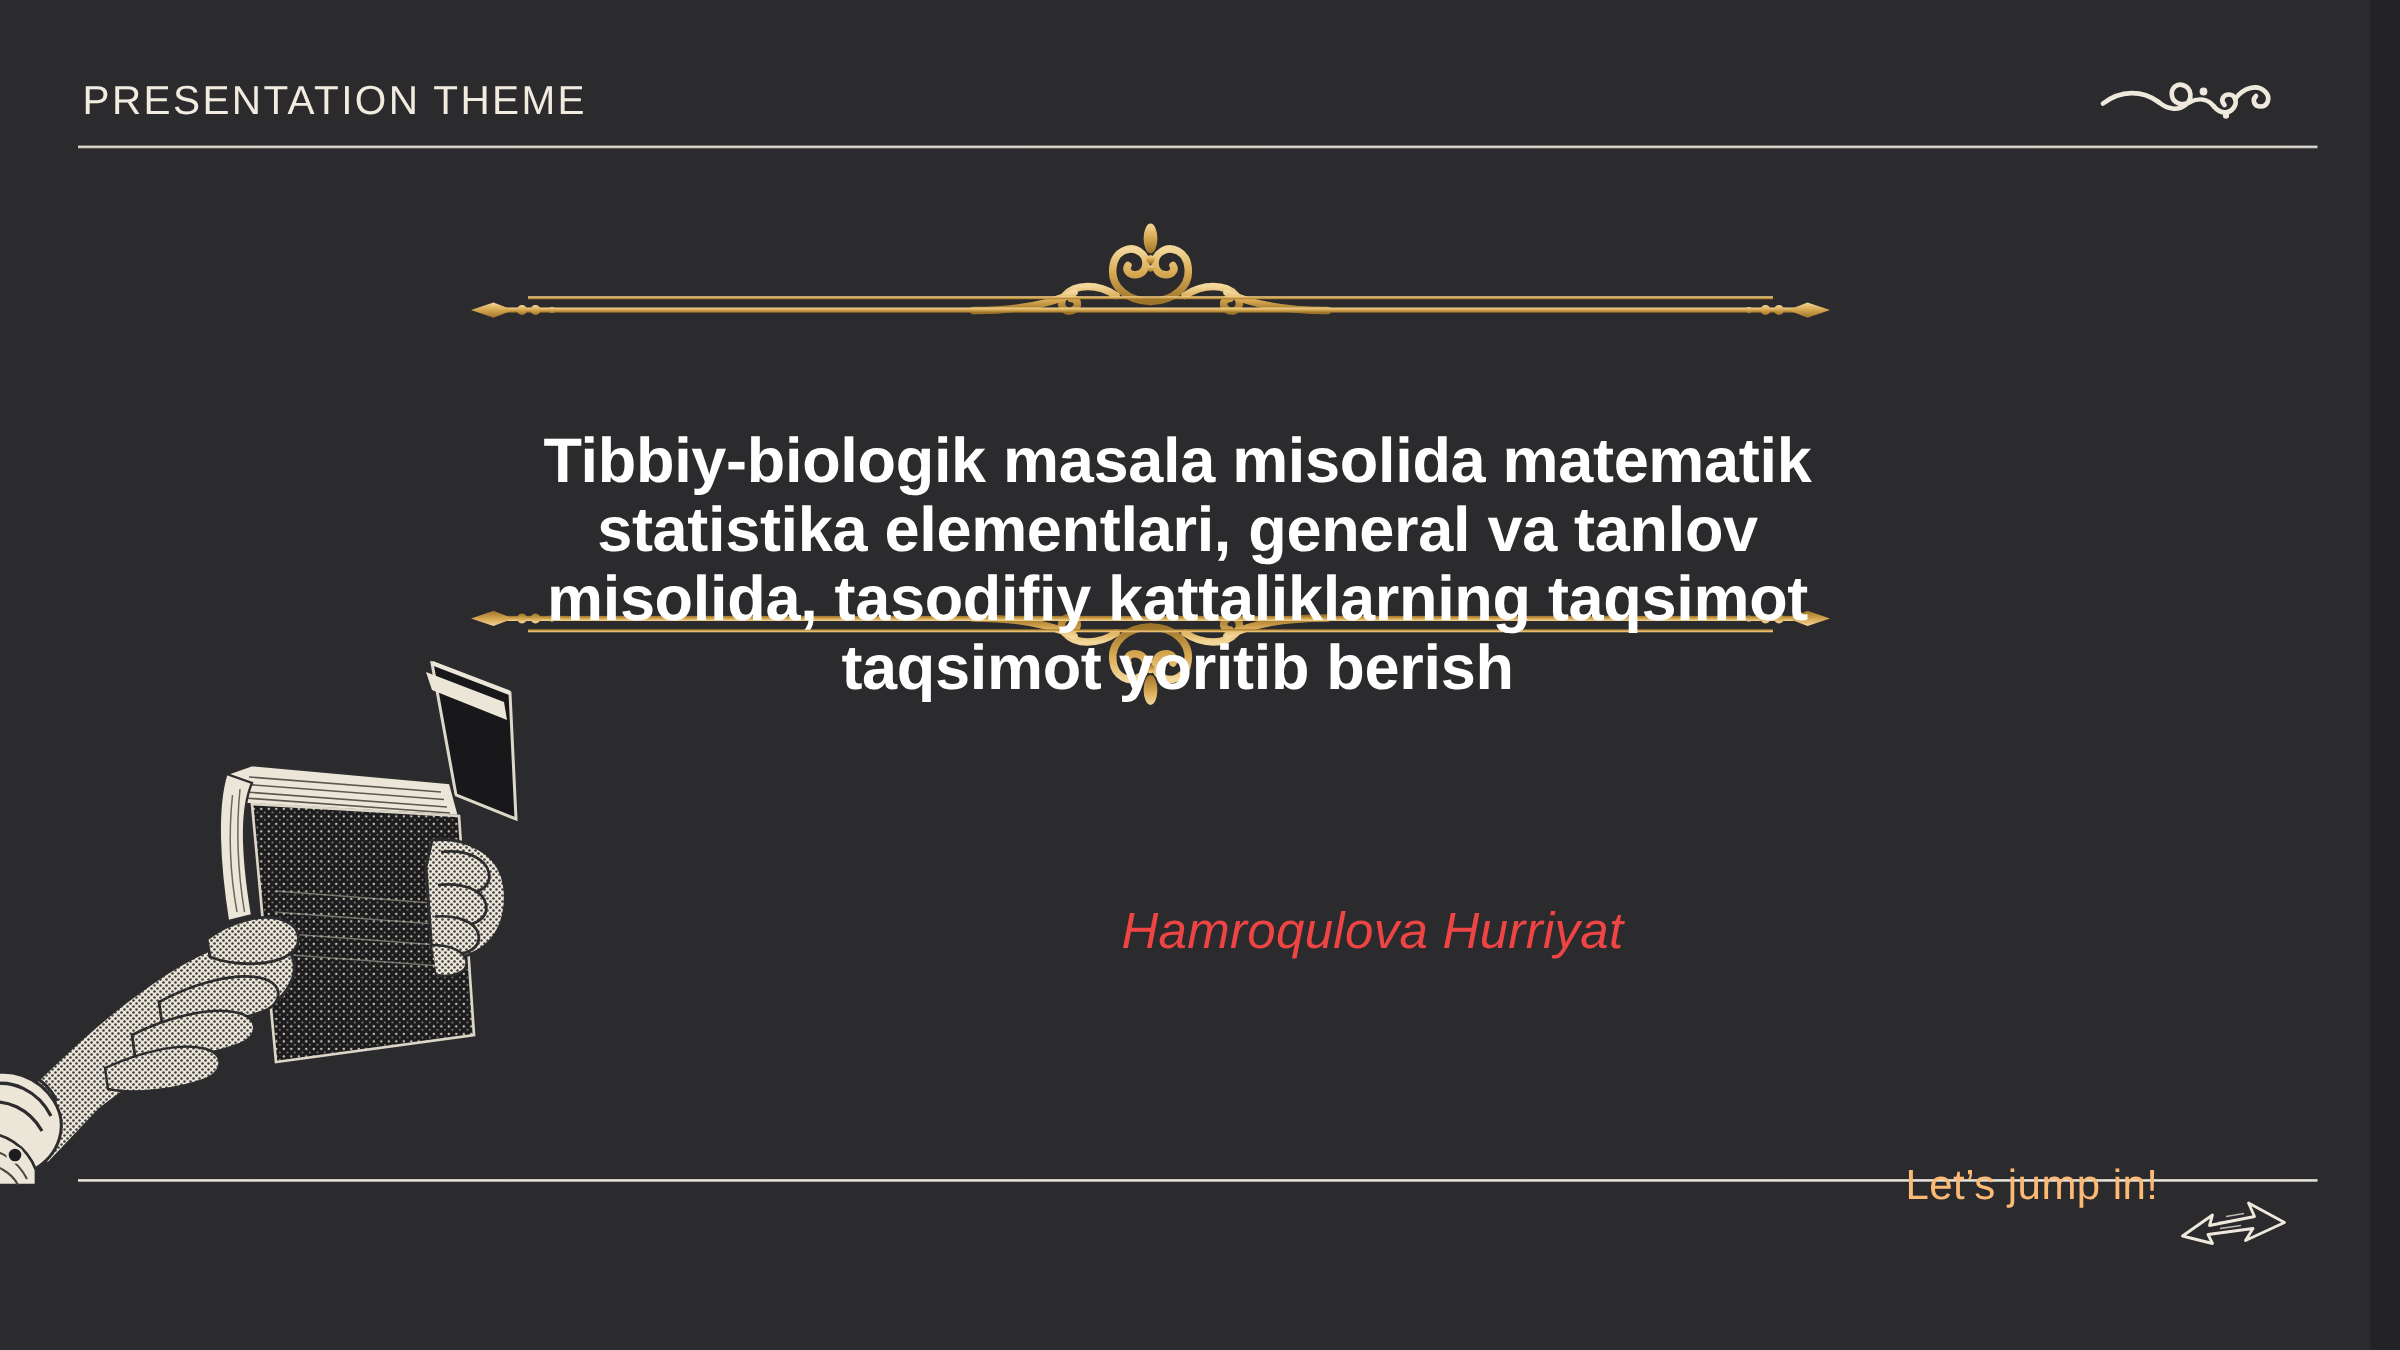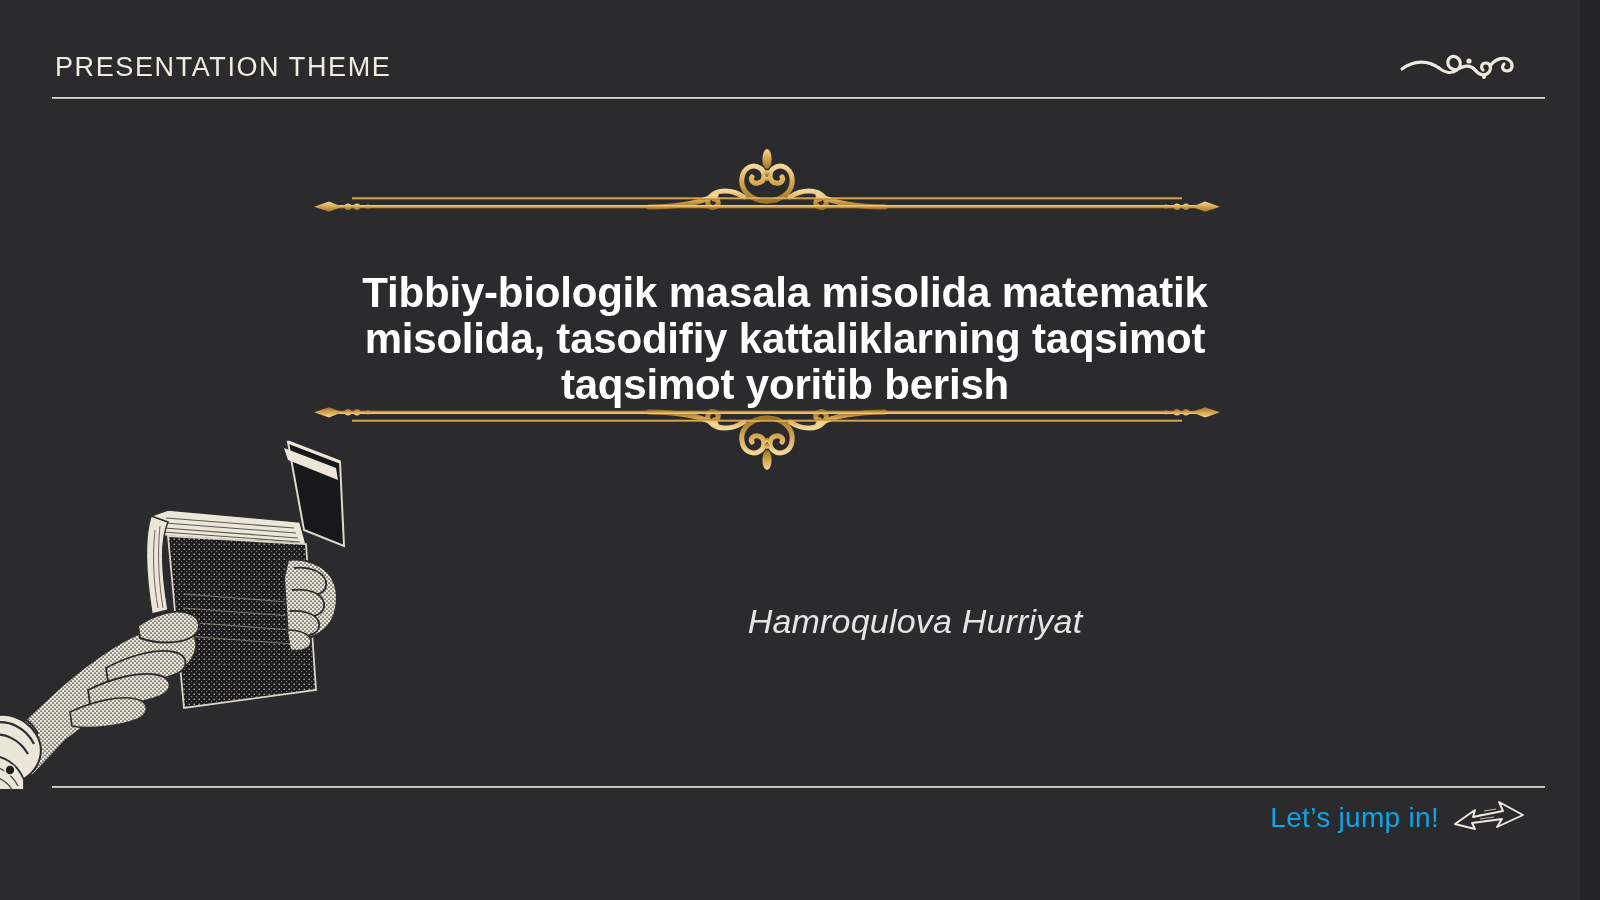--- a/index.html
+++ b/index.html
@@ -46,23 +46,23 @@
   
   .footer-rule {
     position:absolute;
     left:52px; top:786px;
     width:1493px; height:2px;
     background:linear-gradient(to bottom,#b9b5ae 0%,#f0ece4 45%,#8d8a84 100%);
   }
 
   .footer-cta {
     position:absolute;
-    right:141px; top:802px;
+    right:141px; top:774px;
     font-size:28px;
-    color:#0ea5e9;
+    color:#fdba74;
     letter-spacing:0.3px;
     white-space:nowrap;
   }
 
   .footer-arrow {
     position:absolute;
     right:55px; top:798px;
     width:72px; height:34px;
   }
 
@@ -71,21 +71,21 @@
     position:absolute;
     left:312px;
     width:910px; height:72px;
   }
   .ornament--top    { top:145px; }
   .ornament--bottom { top:402px; transform:scaleY(-1); }
 
   
   .title-block {
     position:absolute;
-    left:300px; top:270px;
+    left:300px; top:284px;
     width:970px;
     text-align:center;
     z-index:6;
   }
   .title-line {
     display:block;
     font-size:42px;
     font-weight:bold;
     color:#ffffff;
     line-height:46px;
@@ -94,21 +94,21 @@
   }
 
   
   .author {
     position:absolute;
     left:300px; top:602px;
     width:1230px;
     text-align:center;
     font-size:34px;
     font-style:italic;
-    color:#e5e5e5;
+    color:#ef4444;
     letter-spacing:0.2px;
     z-index:6;
   }
 
   
   .illustration {
     position:absolute;
     left:-12px; top:418px;
     width:380px; height:372px;
     z-index:4;
@@ -223,20 +223,21 @@
         <path d="M908 61.7 L893 56.6 L880 61.7 L893 66.8 Z" fill="url(#goldB)"></path>
         <circle cx="874" cy="61.7" r="3.3" fill="url(#goldB)"></circle>
         <circle cx="865" cy="61.7" r="3.3" fill="url(#goldB)"></circle>
         <circle cx="854" cy="61.7" r="2.1" fill="url(#goldB)"></circle>
       </g>
     </svg>
   </div>
 
   <div class="title-block">
     <span class="title-line">Tibbiy-biologik masala misolida matematik</span>
+    <span class="title-line">statistika elementlari, general va tanlov</span>
     <span class="title-line">misolida, tasodifiy kattaliklarning taqsimot</span>
     <span class="title-line">taqsimot yoritib berish</span>
   </div>
 
   <div class="author">Hamroqulova Hurriyat</div>
 
   <div class="illustration">
     <svg viewBox="0 0 380 372" width="380" height="372" aria-hidden="true">
       <defs>
         <pattern id="hatch" width="4" height="4" patternUnits="userSpaceOnUse">

